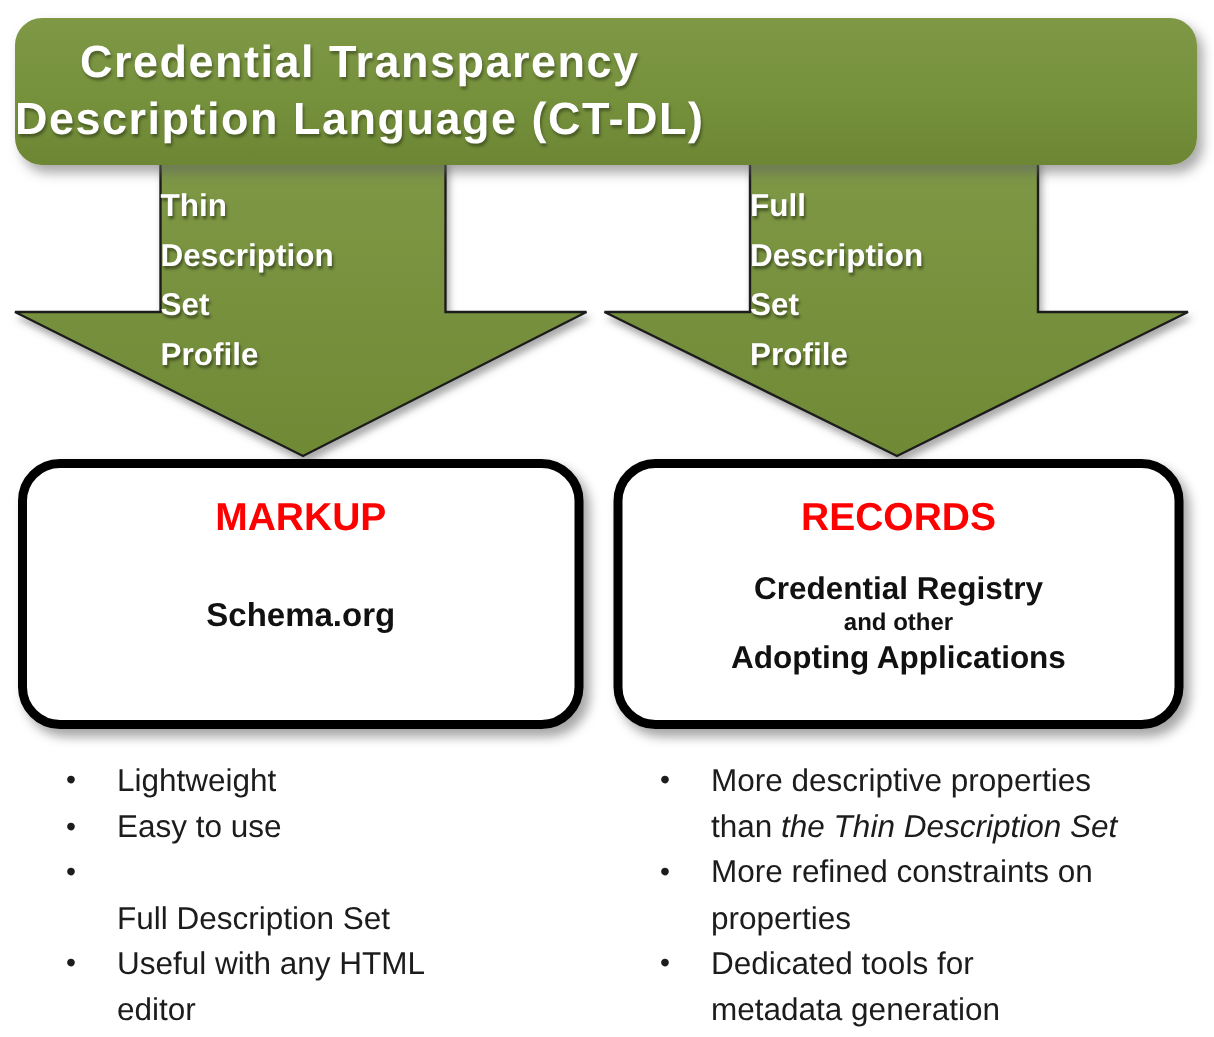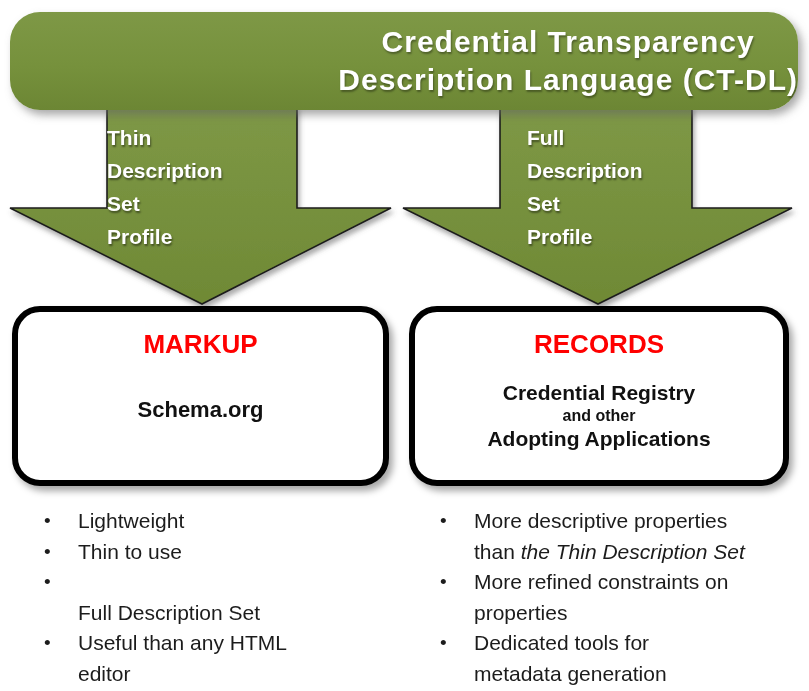--- a/index.html
+++ b/index.html
@@ -8,23 +8,23 @@
     width:809px;height:691px;
     background:#ffffff;
     overflow:hidden;
     font-family:"Liberation Sans", sans-serif;
   }
   
   .header-banner{
     position:absolute;left:10px;top:12px;width:788px;height:98px;
     box-sizing:border-box;
     background:linear-gradient(180deg,#7e9846 0%, #76913c 55%, #6c8634 100%);
-    border-radius:30px;
+    border-radius:18px;
     box-shadow:4px 5px 8px rgba(100,100,100,0.55);
-    display:flex;align-items:center;justify-content:flex-end;
+    display:flex;align-items:center;justify-content:flex-start;
   }
   .header-title{
     color:#ffffff;
     font-size:30px;font-weight:bold;
     line-height:38px;letter-spacing:1px;
     text-align:center;white-space:pre-line;
     text-shadow:1px 2px 2px rgba(0,0,0,0.35);
   }
   
   .arrow-svg{position:absolute;overflow:visible;}
@@ -97,21 +97,21 @@
         <feDropShadow dx="2" dy="4" stdDeviation="2.5" flood-color="#555555" flood-opacity="0.5"></feDropShadow>
       </filter>
     </defs>
     <polygon points="103,0 295,0 295,102 395,102 201,198 6,102 103,102" fill="url(#gradR)" stroke="#1c1c1c" stroke-width="1.6" filter="url(#shadR)"></polygon>
   </svg>
 
   <div class="arrow-label" style="left:107px;top:121px;width:190px;">Thin
 Description
 Set
 Profile</div>
-  <div class="arrow-label" style="left:527px;top:121px;width:192px;">Full
+  <div class="arrow-label" style="left:500px;top:121px;width:192px;">Full
 Description
 Set
 Profile</div>
 
   <div class="header-banner">
     <div class="header-title">Credential Transparency
 Description Language (CT-DL)</div>
   </div>
 
   <div class="big-box box-right">
@@ -128,29 +128,29 @@
     <div class="box-body-single">Schema.org</div>
   </div>
 
   <div class="bullet-list list-left" id="list-left">
       <div class="bullet-row">
         <span class="bullet">•</span>
         <span class="bullet-text"><span>Lightweight</span></span>
       </div>
       <div class="bullet-row">
         <span class="bullet">•</span>
-        <span class="bullet-text"><span>Thin to use</span></span>
+        <span class="bullet-text"><span>Easy to use</span></span>
       </div>
       <div class="bullet-row">
         <span class="bullet">•</span>
         <span class="bullet-text"><br><span style="">Full Description Set</span></span>
       </div>
       <div class="bullet-row">
         <span class="bullet">•</span>
-        <span class="bullet-text"><span>Useful than any HTML</span><br><span>editor</span></span>
+        <span class="bullet-text"><span>Useful with any HTML</span><br><span>editor</span></span>
       </div>
     </div>
   <div class="bullet-list list-right" id="list-right">
       <div class="bullet-row">
         <span class="bullet">•</span>
         <span class="bullet-text"><span>More descriptive properties</span><br><span>than </span><span style="font-style: italic;">the Thin Description Set</span></span>
       </div>
       <div class="bullet-row">
         <span class="bullet">•</span>
         <span class="bullet-text"><span>More refined constraints on</span><br><span>properties</span></span>

